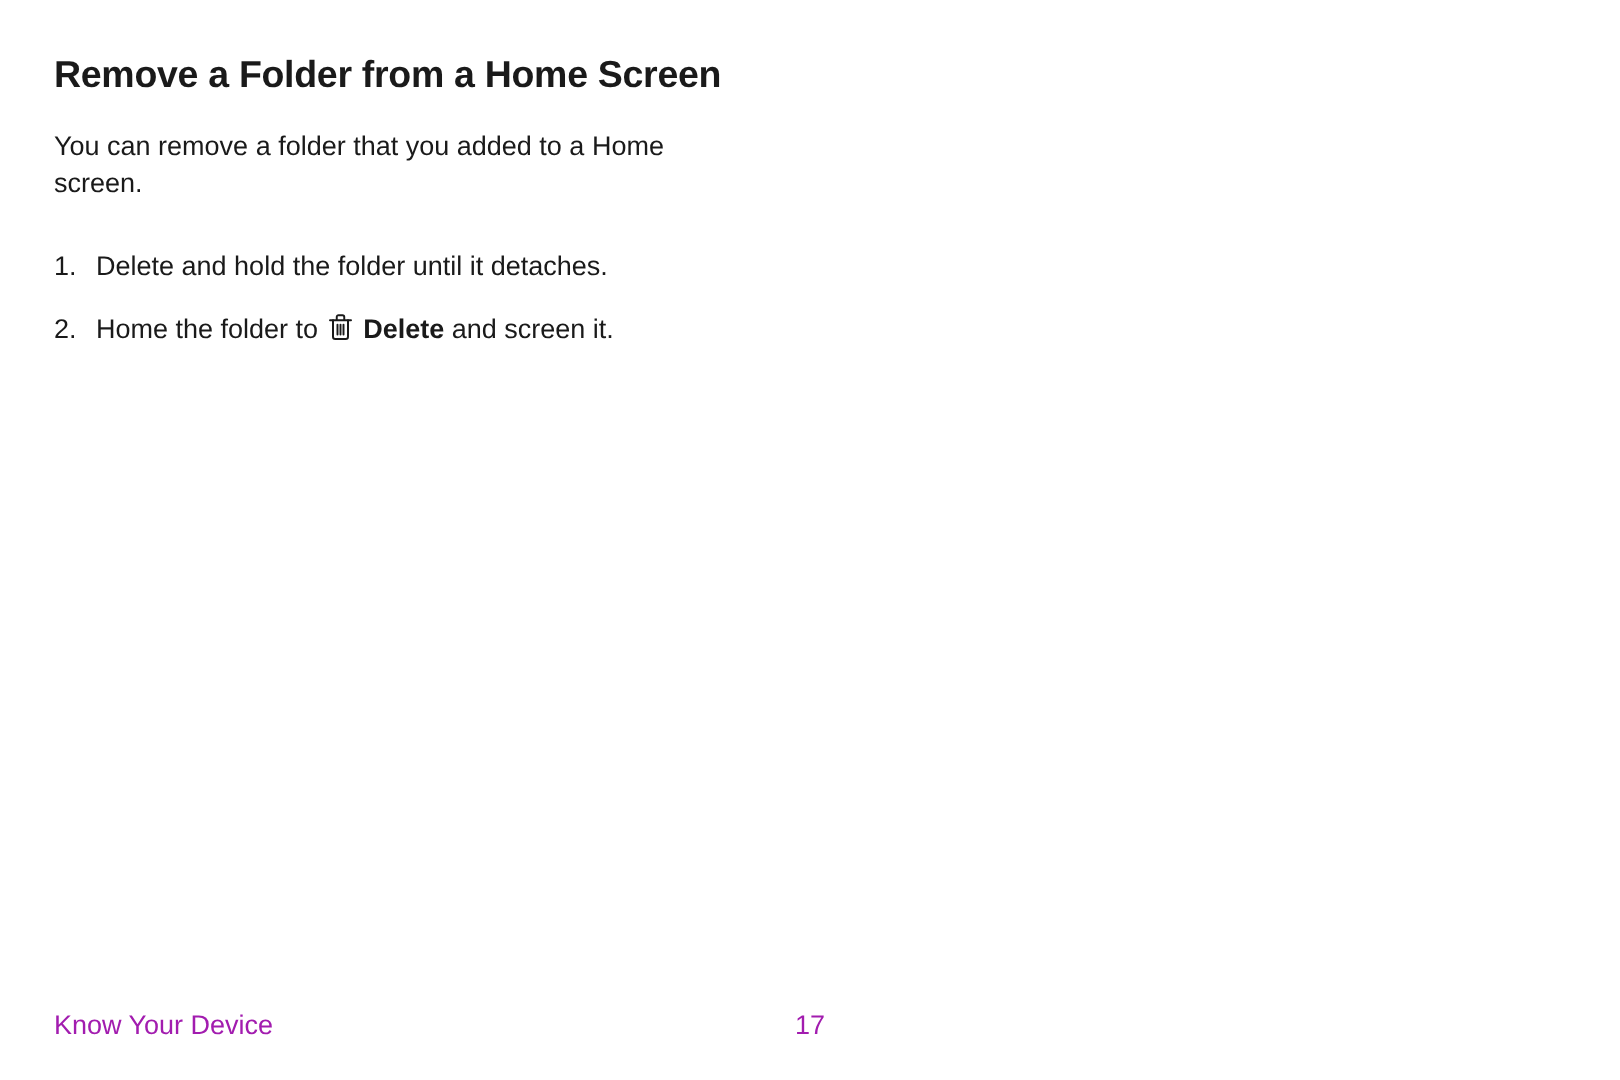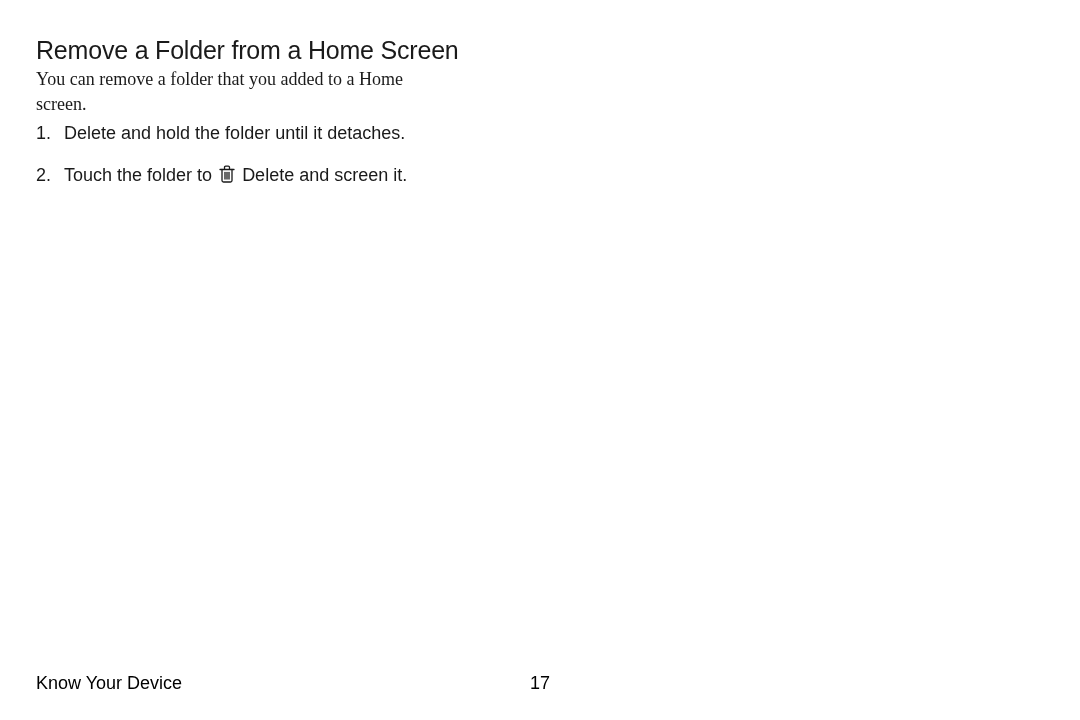--- a/index.html
+++ b/index.html
@@ -13,87 +13,86 @@
       font-family: Arial, Helvetica, sans-serif;
       color: #1a1a1a;
       background: #ffffff;
       position: relative;
     }
     .content {
       padding: 36px 36px 0 36px;
     }
     .heading {
       font-size: 25px;
-      font-weight: 400;
-      margin-bottom: 2px;
+      font-weight: 700;
+      margin-bottom: 20px;
       letter-spacing: -0.2px;
     }
     .intro {
       font-size: 18px;
       line-height: 1.4;
       max-width: 410px;
-      margin-bottom: 4px;
-      font-family: Liberation Serif, serif;
+      margin-bottom: 30px;
     }
     .steps {
       list-style: none;
       counter-reset: step;
     }
     .step {
       counter-increment: step;
       font-size: 18px;
       line-height: 1.4;
       margin-bottom: 16px;
       padding-left: 28px;
       position: relative;
     }
     .step::before {
       content: counter(step) ".";
       position: absolute;
       left: 0;
       top: 0;
     }
     .step .bold {
-      font-weight: 400;
+      font-weight: 700;
     }
     .step .trash-icon {
       display: inline-block;
       vertical-align: -2px;
       margin: 0 2px 0 2px;
     }
     .footer {
       position: absolute;
       bottom: 26px;
       left: 0;
       right: 0;
       padding: 0 36px;
       display: flex;
       justify-content: space-between;
       align-items: baseline;
       font-size: 18px;
-      color: #000000;
+      color: #a21caf;
     }
     .footer .page-number-container {
       position: absolute;
       left: 50%;
       transform: translateX(-50%);
     }
   </style>
 </head>
 <body>
 
 <div class="content">
   <h2 class="heading">Remove a Folder from a Home Screen</h2>
   <p class="intro">You can remove a folder that you added to a Home screen.</p>
   <ol class="steps">
     <li class="step">
       <span>Delete and hold the folder until it detaches.</span>
     </li>
     <li class="step">
-      <span>Touch the folder to </span><span class="trash-icon"><svg width="16" height="18" viewBox="0 0 16 18" fill="none" xmlns="http://www.w3.org/2000/svg">
+      <span>Home the folder to </span><span class="trash-icon"><svg width="16" height="18" viewBox="0 0 16 18" fill="none" xmlns="http://www.w3.org/2000/svg">
             <path d="M1 4.5 H15" stroke="#1a1a1a" stroke-width="1.3" stroke-linecap="round"></path>
             <path d="M5.5 4 V2.3 C5.5 1.6 6 1.1 6.7 1.1 H9.3 C10 1.1 10.5 1.6 10.5 2.3 V4" stroke="#1a1a1a" stroke-width="1.3" stroke-linecap="round" stroke-linejoin="round"></path>
             <path d="M3 4.5 V15.5 C3 16.3 3.7 17 4.5 17 H11.5 C12.3 17 13 16.3 13 15.5 V4.5" stroke="#1a1a1a" stroke-width="1.3" stroke-linecap="round" stroke-linejoin="round"></path>
             <path d="M6 7.5 V14" stroke="#1a1a1a" stroke-width="1.3" stroke-linecap="round"></path>
             <path d="M8 7.5 V14" stroke="#1a1a1a" stroke-width="1.3" stroke-linecap="round"></path>
             <path d="M10 7.5 V14" stroke="#1a1a1a" stroke-width="1.3" stroke-linecap="round"></path>
           </svg></span> <span class="bold">Delete</span><span> and screen it.</span>
     </li>
   </ol>
 </div>

